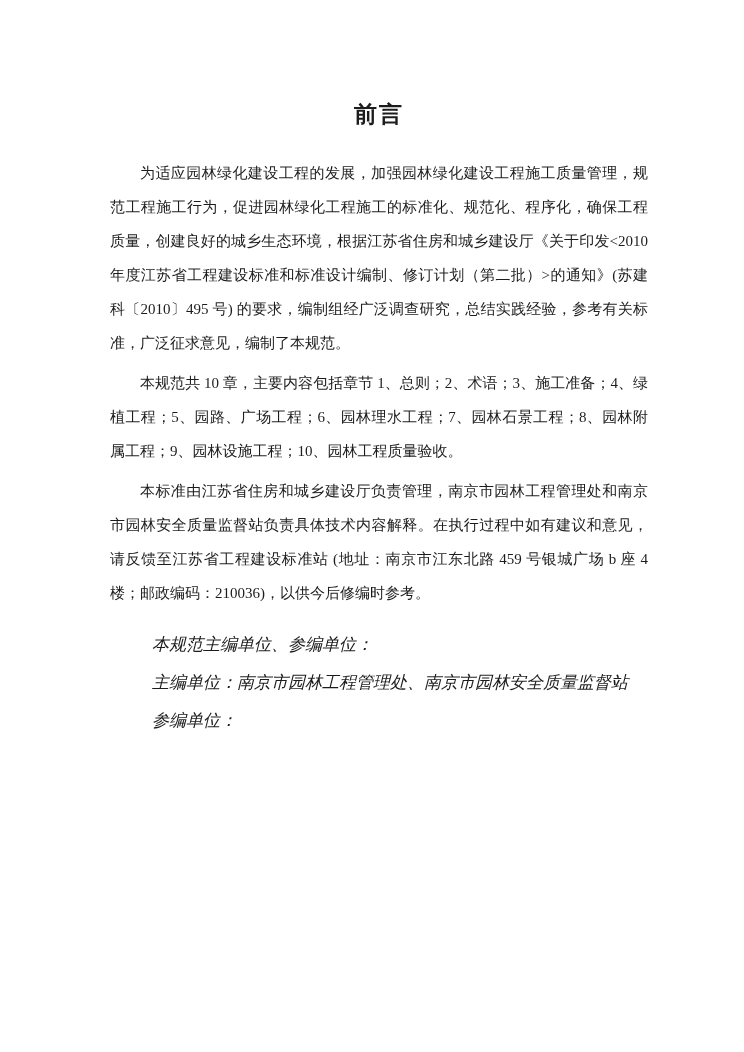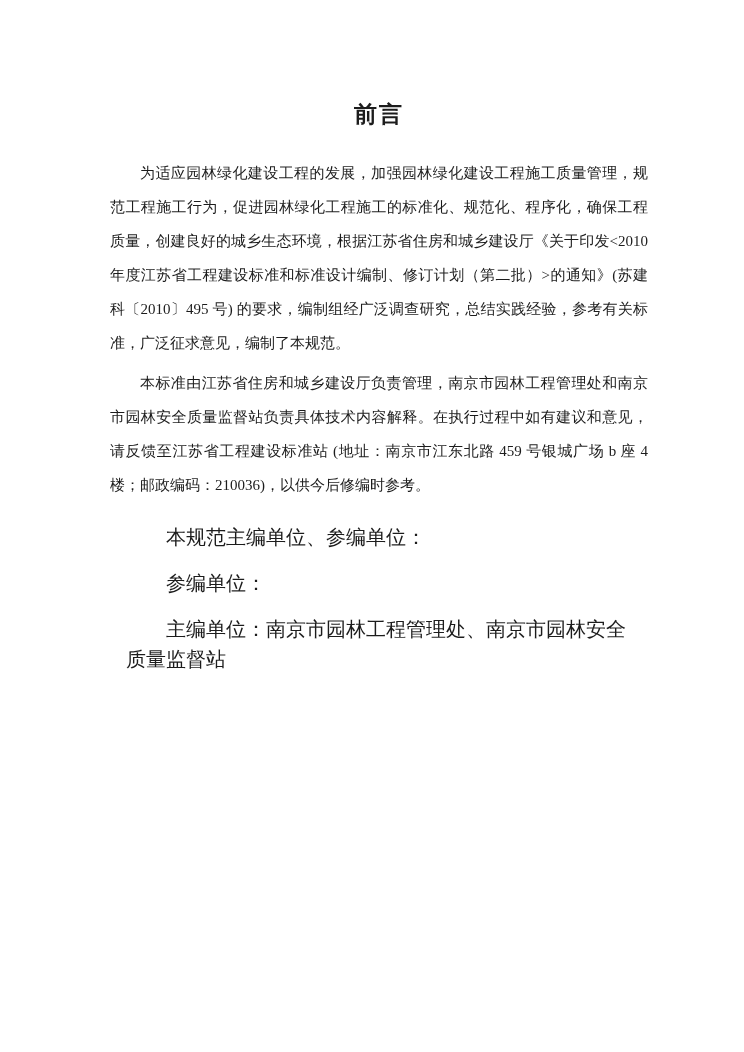--- a/index.html
+++ b/index.html
@@ -32,40 +32,42 @@
     line-height: 34px;
     text-align: justify;
     text-indent: 2em;
     margin: 0 0 6px 0;
     word-break: break-all;
   }
   .editors {
     margin-top: 20px;
   }
   .editor-line {
-    font-size: 20px;
+    font-size: 17px;
     line-height: 30px;
     text-indent: 2em;
-    margin: 16px;
+    margin: 8px;
+    font-style: italic;
   }
   .editor-line.participant {
     margin-top: 12px;
   }
 </style>
 </head>
 <body>
 
 <div class="page">
 
   <h1 class="title">前言</h1>
 
   <p class="para">为适应园林绿化建设工程的发展，加强园林绿化建设工程施工质量管理，规范工程施工行为，促进园林绿化工程施工的标准化、规范化、程序化，确保工程质量，创建良好的城乡生态环境，根据江苏省住房和城乡建设厅《关于印发&lt;2010 年度江苏省工程建设标准和标准设计编制、修订计划（第二批）&gt;的通知》(苏建科〔2010〕495 号) 的要求，编制组经广泛调查研究，总结实践经验，参考有关标准，广泛征求意见，编制了本规范。</p>
 
+  <p class="para">本规范共 10 章，主要内容包括章节 1、总则；2、术语；3、施工准备；4、绿植工程；5、园路、广场工程；6、园林理水工程；7、园林石景工程；8、园林附属工程；9、园林设施工程；10、园林工程质量验收。</p>
 
   <p class="para">本标准由江苏省住房和城乡建设厅负责管理，南京市园林工程管理处和南京市园林安全质量监督站负责具体技术内容解释。在执行过程中如有建议和意见，请反馈至江苏省工程建设标准站 (地址：南京市江东北路 459 号银城广场 b 座 4 楼；邮政编码：210036)，以供今后修编时参考。</p>
 
   <div class="editors">
     <p class="editor-line">本规范主编单位、参编单位：</p>
+    <p class="editor-line">主编单位：南京市园林工程管理处、南京市园林安全质量监督站</p>
     <p class="editor-line">参编单位：</p>
-    <p class="editor-line">主编单位：南京市园林工程管理处、南京市园林安全质量监督站</p>
   </div>
 
 </div>
 
 </body></html>

